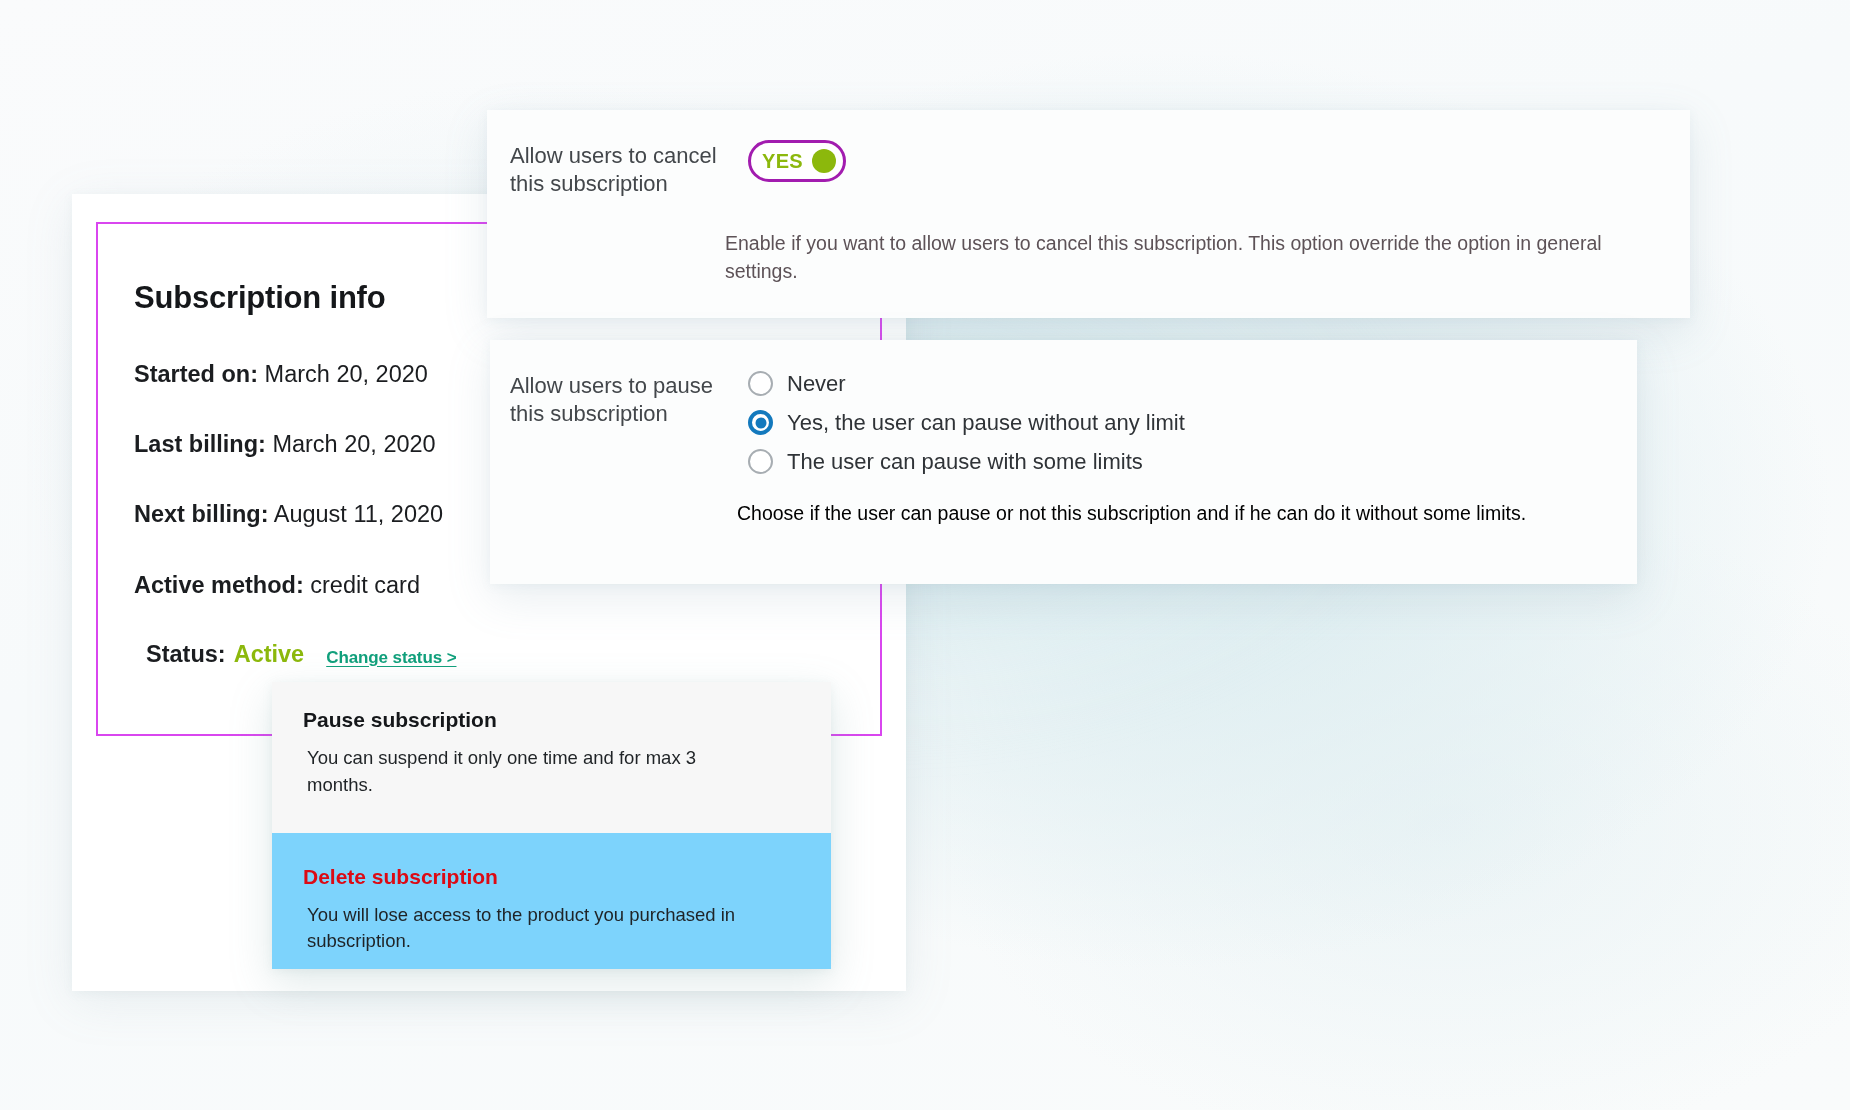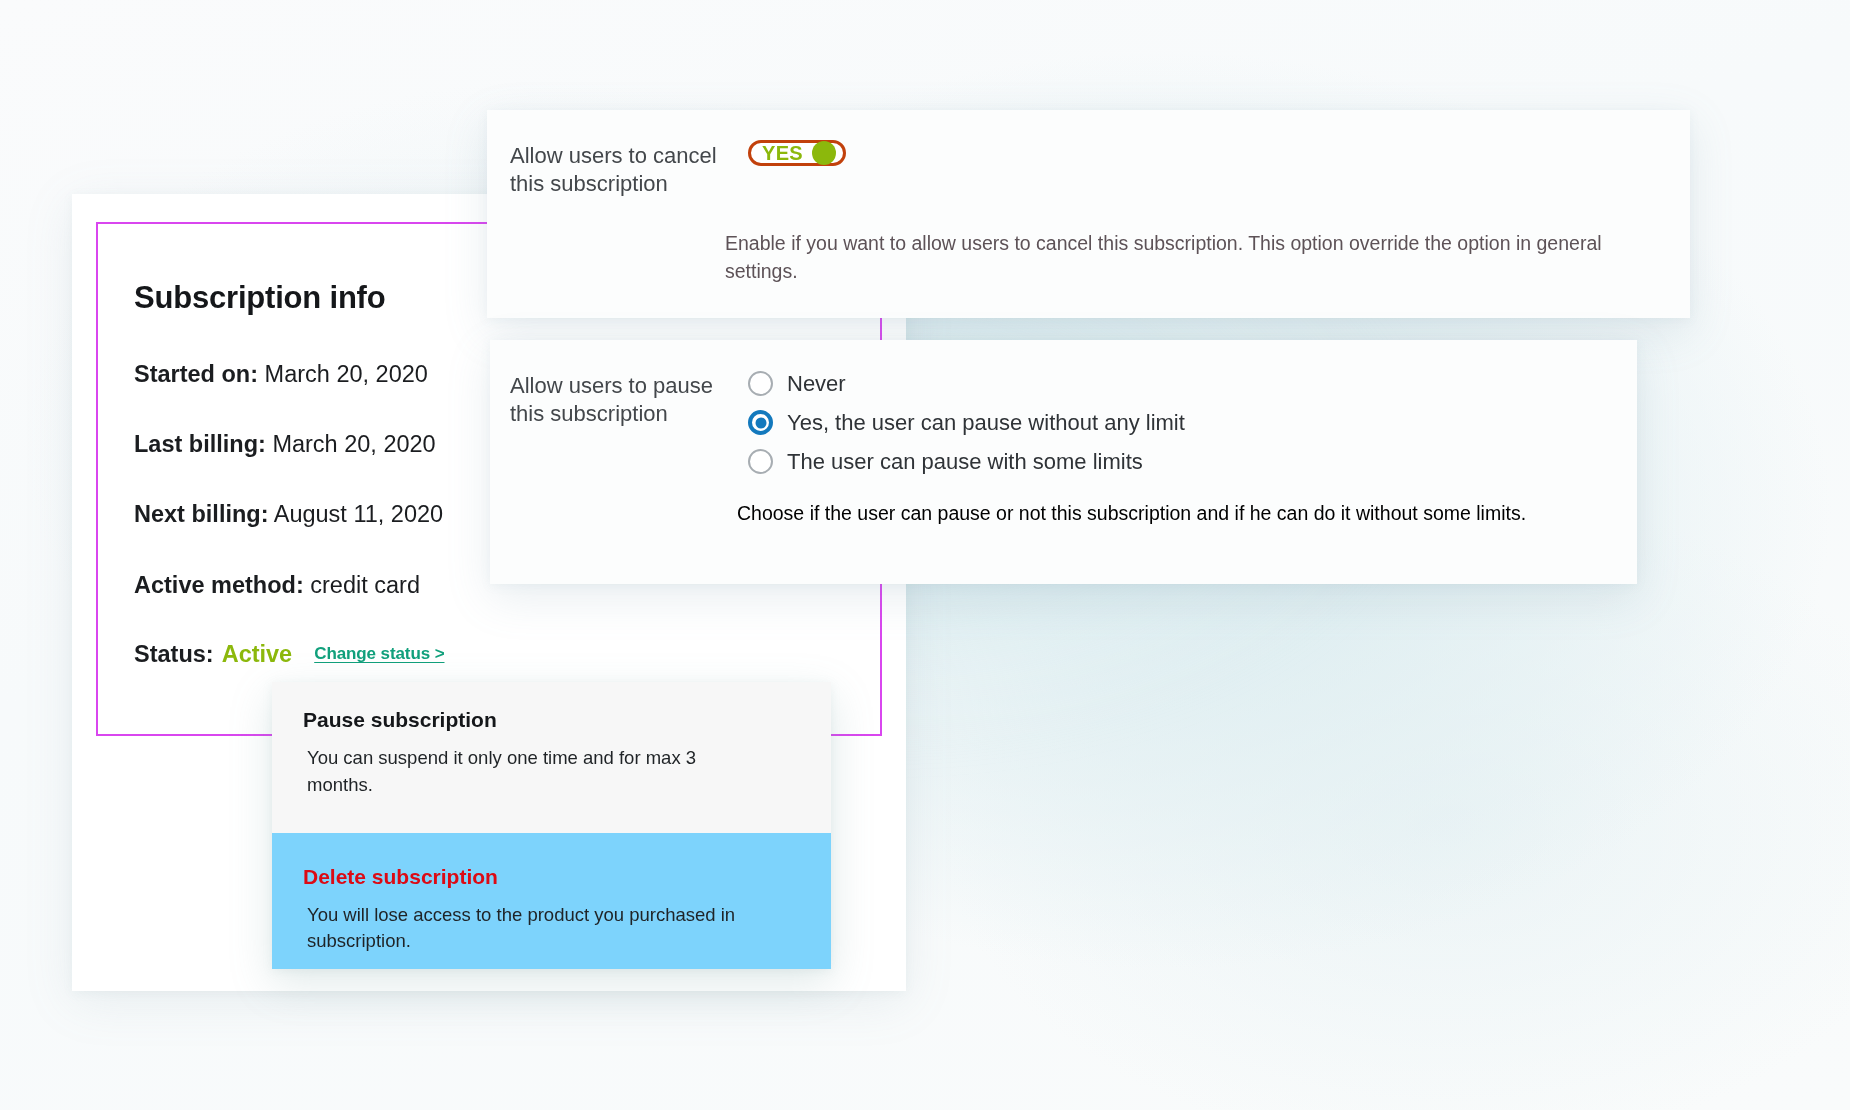--- a/index.html
+++ b/index.html
@@ -68,24 +68,24 @@
     white-space: nowrap;
   }
   .info-row .lbl {
     font-weight: bold;
   }
   .info-row .val {
     font-weight: normal;
   }
   .status-row {
     font-size: 23.5px;
-    margin: 0;
+    margin: 12px;
     white-space: nowrap;
     display: flex;
-    align-items: center;
+    align-items: flex-end;
   }
   .status-row .lbl { font-weight: bold; color: #1b1d20; }
   .status-value {
     font-weight: bold;
     color: #8cb80c;
     margin-left: 8px;
   }
   .change-status-link {
     font-size: 17px;
     font-weight: bold;
@@ -131,22 +131,22 @@
   }
   .setting-control { flex: 1 1 auto; }
 
   
   .toggle {
     display: inline-flex;
     align-items: center;
     justify-content: center;
     gap: 9px;
     width: 98px;
-    height: 26px;
-    border: 3px solid #c2410c;
+    height: 42px;
+    border: 3px solid #a21caf;
     border-radius: 21px;
     background: #ffffff;
     box-sizing: border-box;
     cursor: pointer;
     padding: 0 6px 0 10px;
   }
   .toggle-text {
     font-size: 20px;
     font-weight: bold;
     color: #8cb80c;

